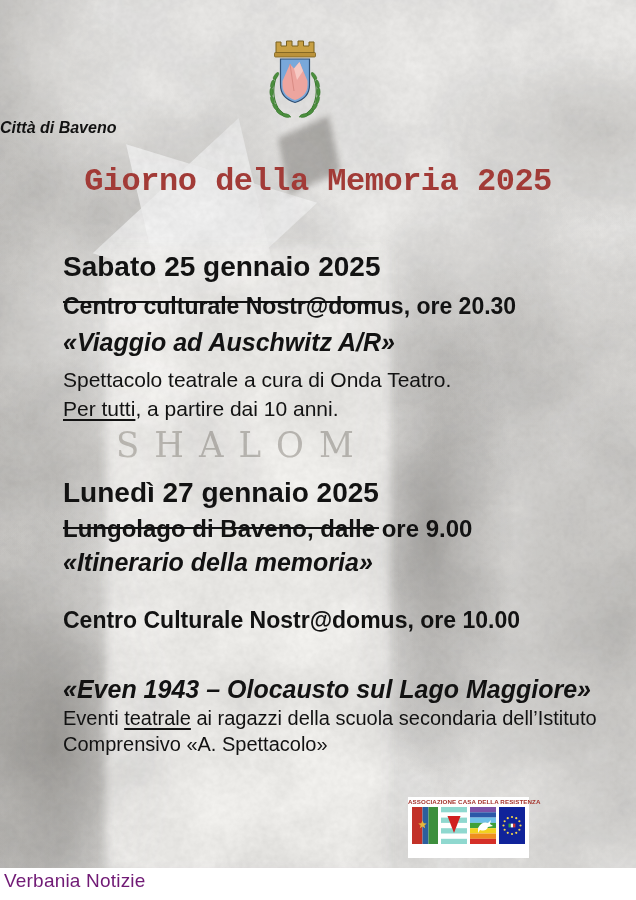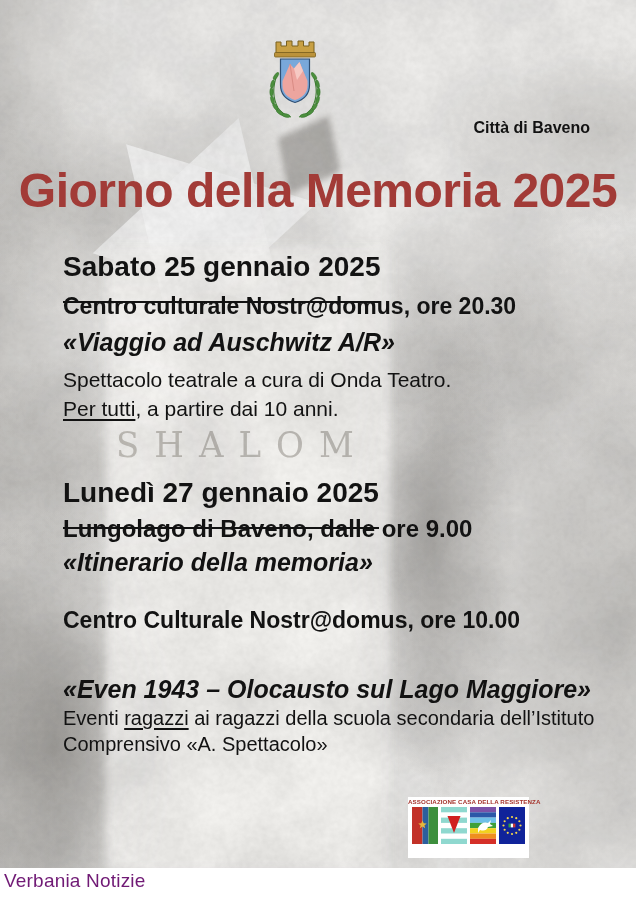--- a/index.html
+++ b/index.html
@@ -24,23 +24,23 @@
      background:rgba(252,251,249,.80);filter:blur(4px);}
   .shalom{position:absolute;left:116px;top:424px;z-index:2;font-family:"DejaVu Serif",serif;
      font-size:34px;letter-spacing:15px;color:#c2bfb9;transform:scaleY(1.06);opacity:.95;}
   .noise{position:absolute;left:0;top:0;z-index:3;mix-blend-mode:multiply;}
   .noise1{opacity:.9;} .noise2{opacity:.38;}
 
   
   .content{position:absolute;inset:0;z-index:5;color:#121212;}
   .content p,.content h1,.content h2{margin:0;position:absolute;white-space:nowrap;}
   .crest{position:absolute;left:261px;top:31px;}
-  .municipality{top:119px;left:0;width:590px;text-align:right;font-size:16px;font-weight:bold;}
-  .title{top:163px;left:0;width:636px;text-align:center;font-size:48px;font-weight:bold;
-         letter-spacing:-.5px;color:#a23b37;}
+  .municipality{top:119px;left:0;width:590px;text-align:left;font-size:16px;font-weight:bold;font-style:italic;}
+  .title{top:163px;left:0;width:636px;text-align:center;font-size:32px;font-weight:bold;
+         letter-spacing:-.5px;color:#a23b37;font-family:Liberation Mono, monospace;}
   .date{left:63px;font-size:28px;font-weight:bold;}
   .date span{border-bottom:2.5px solid #121212;padding-bottom:18px;display:inline-block;}
   .venue{left:63px;font-size:23px;font-weight:bold;}
   .venue24{left:63px;font-size:24px;font-weight:bold;}
   .show{left:63px;font-size:25px;font-weight:bold;font-style:italic;}
   .body-t{left:63px;font-size:21px;}
   .small-t{left:63px;font-size:20px;}
   .u{text-decoration:underline;text-decoration-thickness:1.5px;text-underline-offset:3px;}
 
   .date-sab{top:251px;} .venue-sab{top:293px;} .show-sab{top:328px;}
@@ -152,21 +152,21 @@
       <p class="body-t desc-sab">Spettacolo teatrale a cura di Onda Teatro.</p>
       <p class="body-t aud-sab"><span class="u">Per tutti</span><span>, a partire dai 10 anni.</span></p>
 
       <h2 class="date date-lun"><span>Lunedì 27 gennaio 2025</span></h2>
       <p class="venue24 venue-lun">Lungolago di Baveno, dalle ore 9.00</p>
       <p class="show show-lun">«Itinerario della memoria»</p>
 
       <p class="venue venue-doc">Centro Culturale Nostr@domus, ore 10.00</p>
       <p class="show show-doc">«Even 1943 – Olocausto sul Lago Maggiore»</p>
 
-      <p class="small-t ded-1"><span>Eventi </span><span class="u">ragazzi</span><span> ai ragazzi della scuola secondaria  dell’Istituto</span></p>
+      <p class="small-t ded-1"><span>Eventi </span><span class="u">teatrale</span><span> ai ragazzi della scuola secondaria  dell’Istituto</span></p>
       <p class="small-t ded-2">Comprensivo «A. Spettacolo»</p>
 
       <div class="logo">
         <div class="logo-label">ASSOCIAZIONE CASA DELLA RESISTENZA</div>
         <div class="flags">
           <svg width="26" height="37">
             <rect width="10.5" height="37" fill="#c23128"></rect>
             <rect x="10.5" width="6" height="37" fill="#2c5f9e"></rect>
             <rect x="16.5" width="9.5" height="37" fill="#3d8f3d"></rect>
             <polygon points="10.5,13.5 11.7,16.3 14.7,16.5 12.4,18.4 13.2,21.3 10.5,19.6 7.8,21.3 8.6,18.4 6.3,16.5 9.3,16.3" fill="#e6b83c"></polygon>

